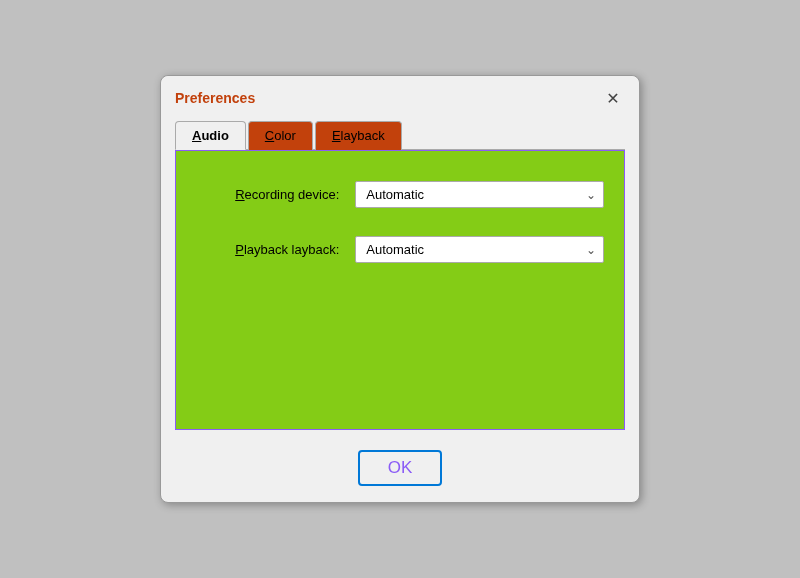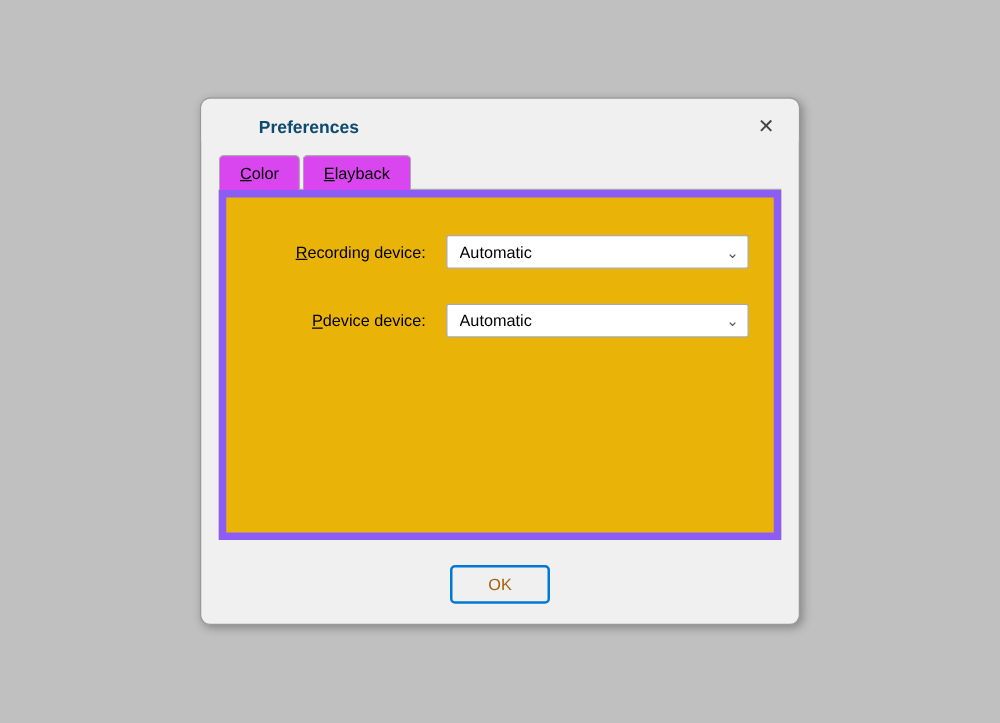--- a/index.html
+++ b/index.html
@@ -33,22 +33,21 @@
       padding: 10px 14px 0 14px;
       display: flex;
       align-items: center;
       justify-content: space-between;
       border-radius: 8px 8px 0 0;
     }
 
     .title-bar-text {
       font-size: 14px;
       font-weight: 600;
-      color: #0c4a6e;
-      margin-left: 32px;
+      color: #c2410c;
     }
 
     .close-btn {
       width: 24px;
       height: 24px;
       border: none;
       background: transparent;
       cursor: pointer;
       font-size: 16px;
       color: #444;
@@ -61,21 +60,21 @@
     .tabs {
       display: flex;
       margin: 10px 14px 0 14px;
       border-bottom: 1px solid #aaa;
     }
 
     .tab {
       padding: 6px 16px;
       border: 1px solid #aaa;
       border-bottom: none;
-      background: #d946ef;
+      background: #c2410c;
       cursor: pointer;
       font-size: 13px;
       color: #000;
       border-radius: 4px 4px 0 0;
       position: relative;
       bottom: -1px;
       margin-right: 2px;
     }
 
     .tab.active {
@@ -83,22 +82,22 @@
       border-bottom: 1px solid #f0f0f0;
       font-weight: 600;
       z-index: 1;
     }
 
     .tab-underline {
       text-decoration: underline;
     }
 
     .content-area {
-      background: #eab308;
-      border: 6px solid #8b5cf6;
+      background: #84cc16;
+      border: 1px solid #8b5cf6;
       margin: 0 14px 10px 14px;
       padding: 30px 20px;
       min-height: 280px;
     }
 
     .form-row {
       display: flex;
       align-items: center;
       margin-bottom: 28px;
     }
@@ -147,42 +146,46 @@
       display: flex;
       justify-content: center;
       gap: 10px;
       padding: 10px 14px 16px 14px;
     }
 
     .btn {
       padding: 6px 28px;
       border: 1px solid #aaa;
       background: #f0f0f0;
-      font-size: 13px;
+      font-size: 17px;
       cursor: pointer;
       border-radius: 4px;
-      color: #a16207;
+      color: #8b5cf6;
       min-width: 80px;
+      text-align: right;
     }
 
     .btn.primary {
       border: 2px solid #0078d7;
     }
   </style>
 </head>
 <body>
 
 <div class="dialog">
 
   <div class="title-bar">
     <span class="title-bar-text">Preferences</span>
     <button class="close-btn">✕</button>
   </div>
 
   <div class="tabs">
+    <div class="tab active">
+      <span class="tab-underline">A</span><span>udio</span>
+    </div>
     <div class="tab">
       <span class="tab-underline">C</span><span>olor</span>
     </div>
     <div class="tab">
       <span class="tab-underline">E</span><span>layback</span>
     </div>
   </div>
 
   <div class="content-area">
 
@@ -194,21 +197,21 @@
         <select class="select-control">
           <option>Automatic</option>
           <option>Default Device</option>
         </select>
         <span class="select-arrow">⌄</span>
       </div>
     </div>
 
     <div class="form-row">
       <label class="form-label">
-        <span class="underline">P</span><span>device device:</span>
+        <span class="underline">P</span><span>layback layback:</span>
       </label>
       <div class="select-wrapper">
         <select class="select-control">
           <option>Automatic</option>
           <option>Default Device</option>
         </select>
         <span class="select-arrow">⌄</span>
       </div>
     </div>
   </div>

